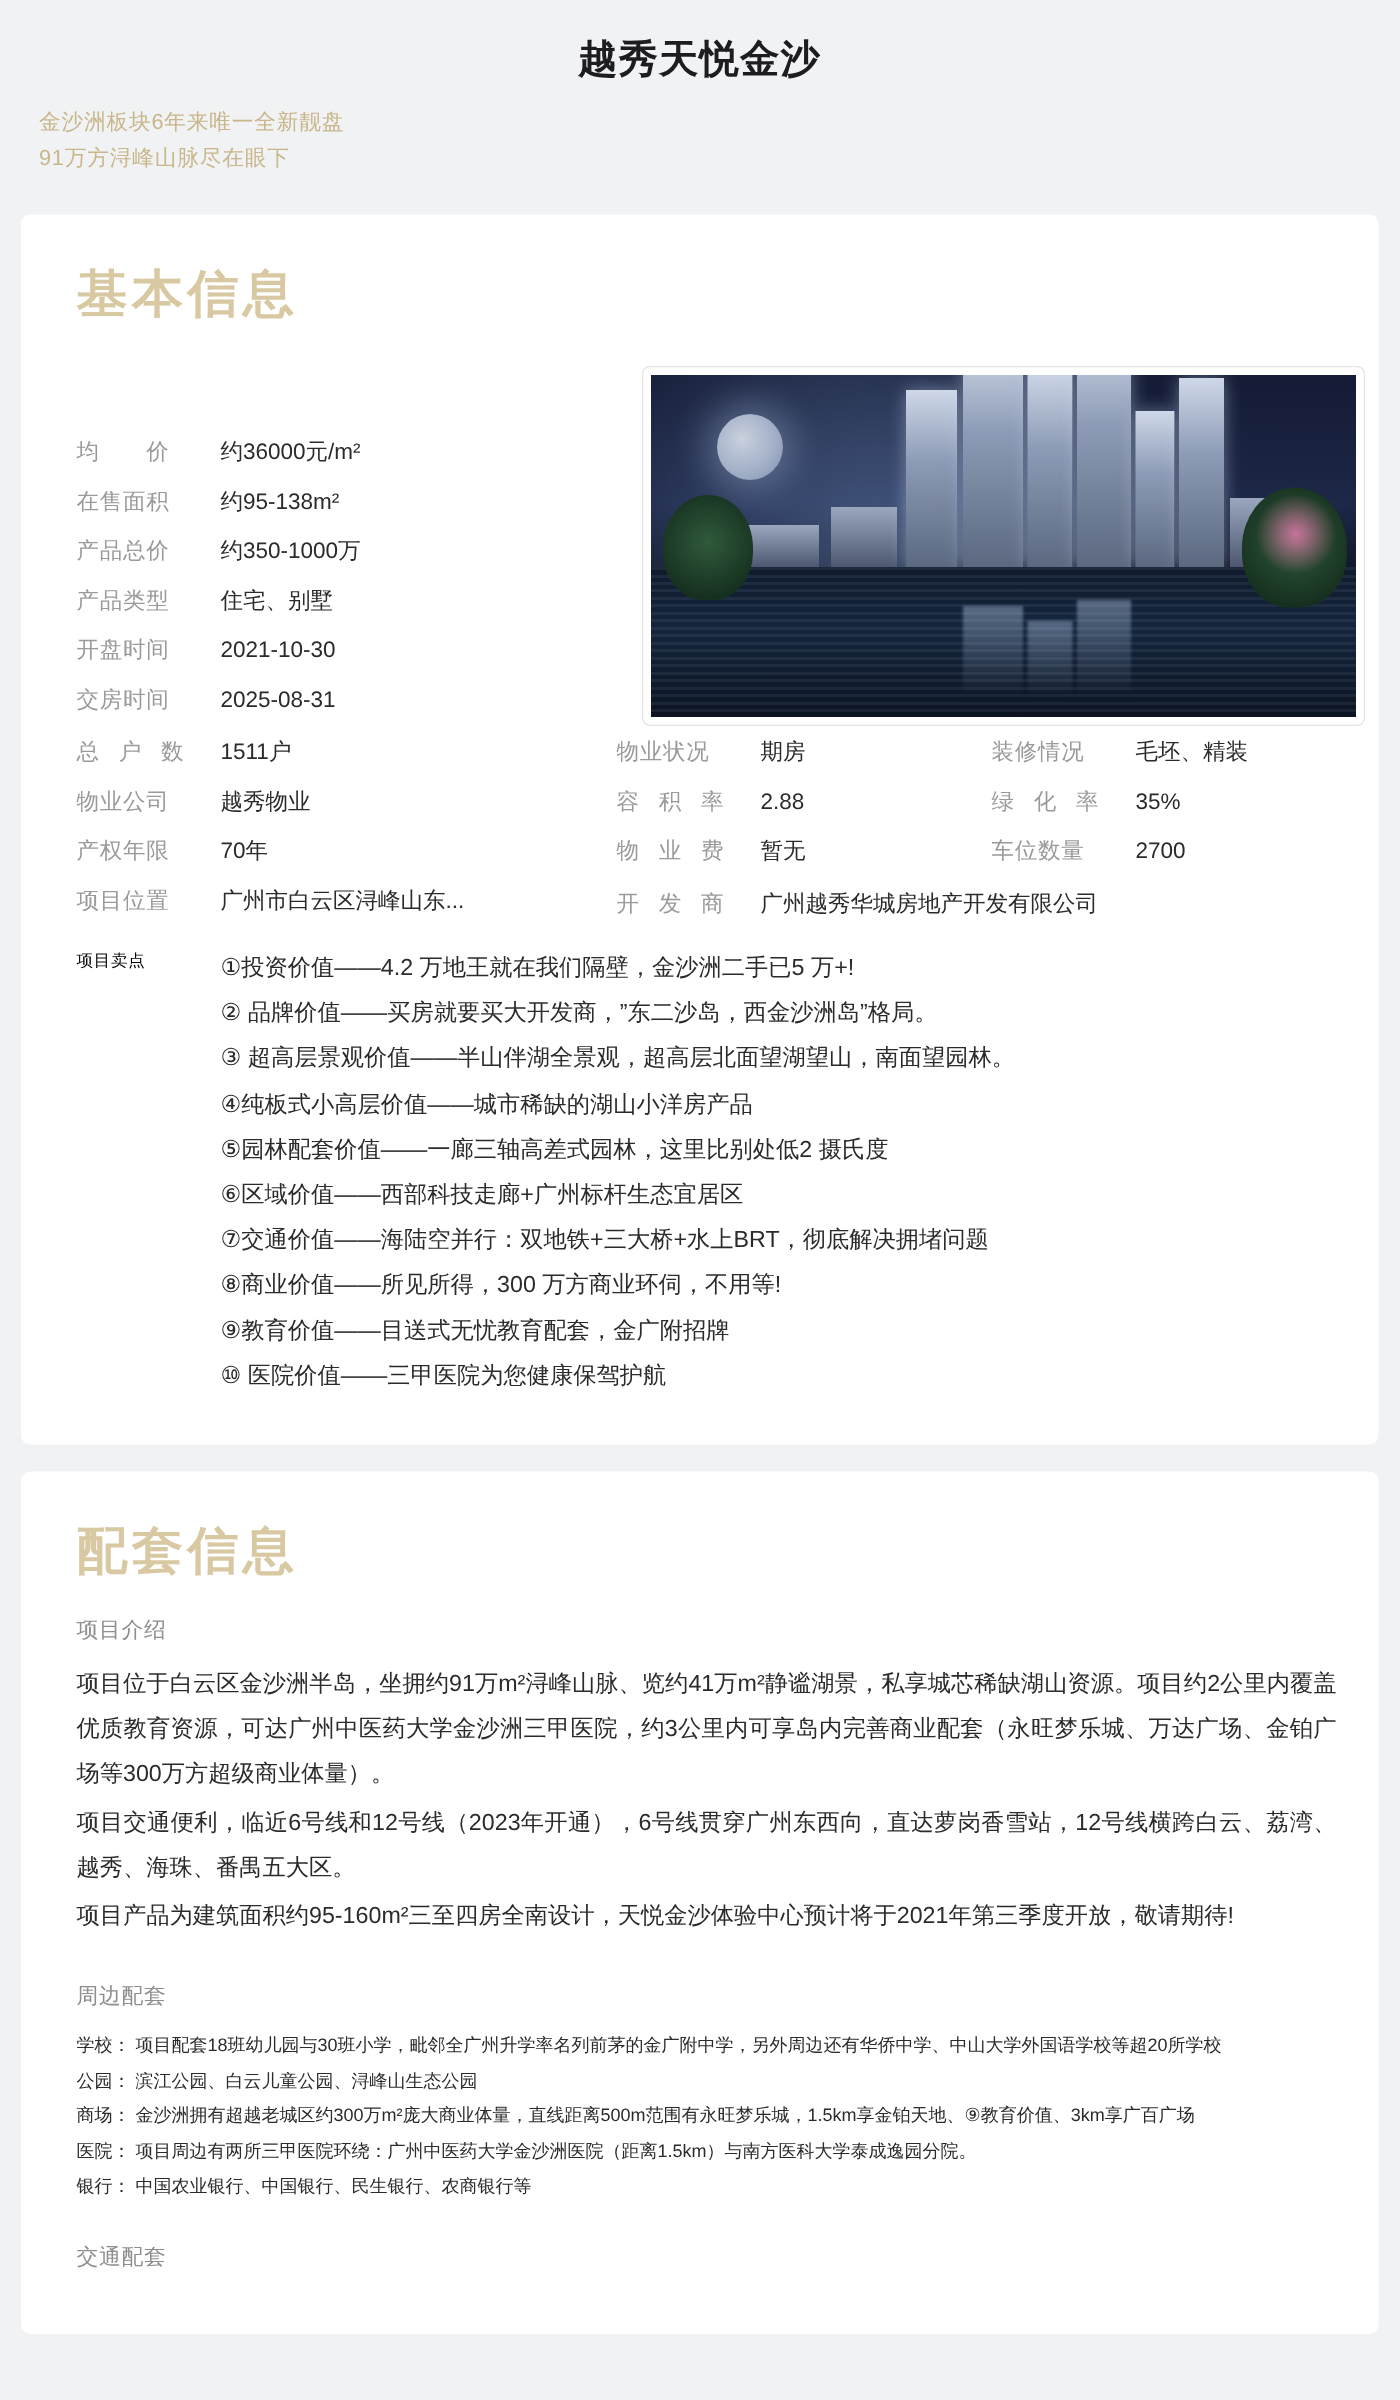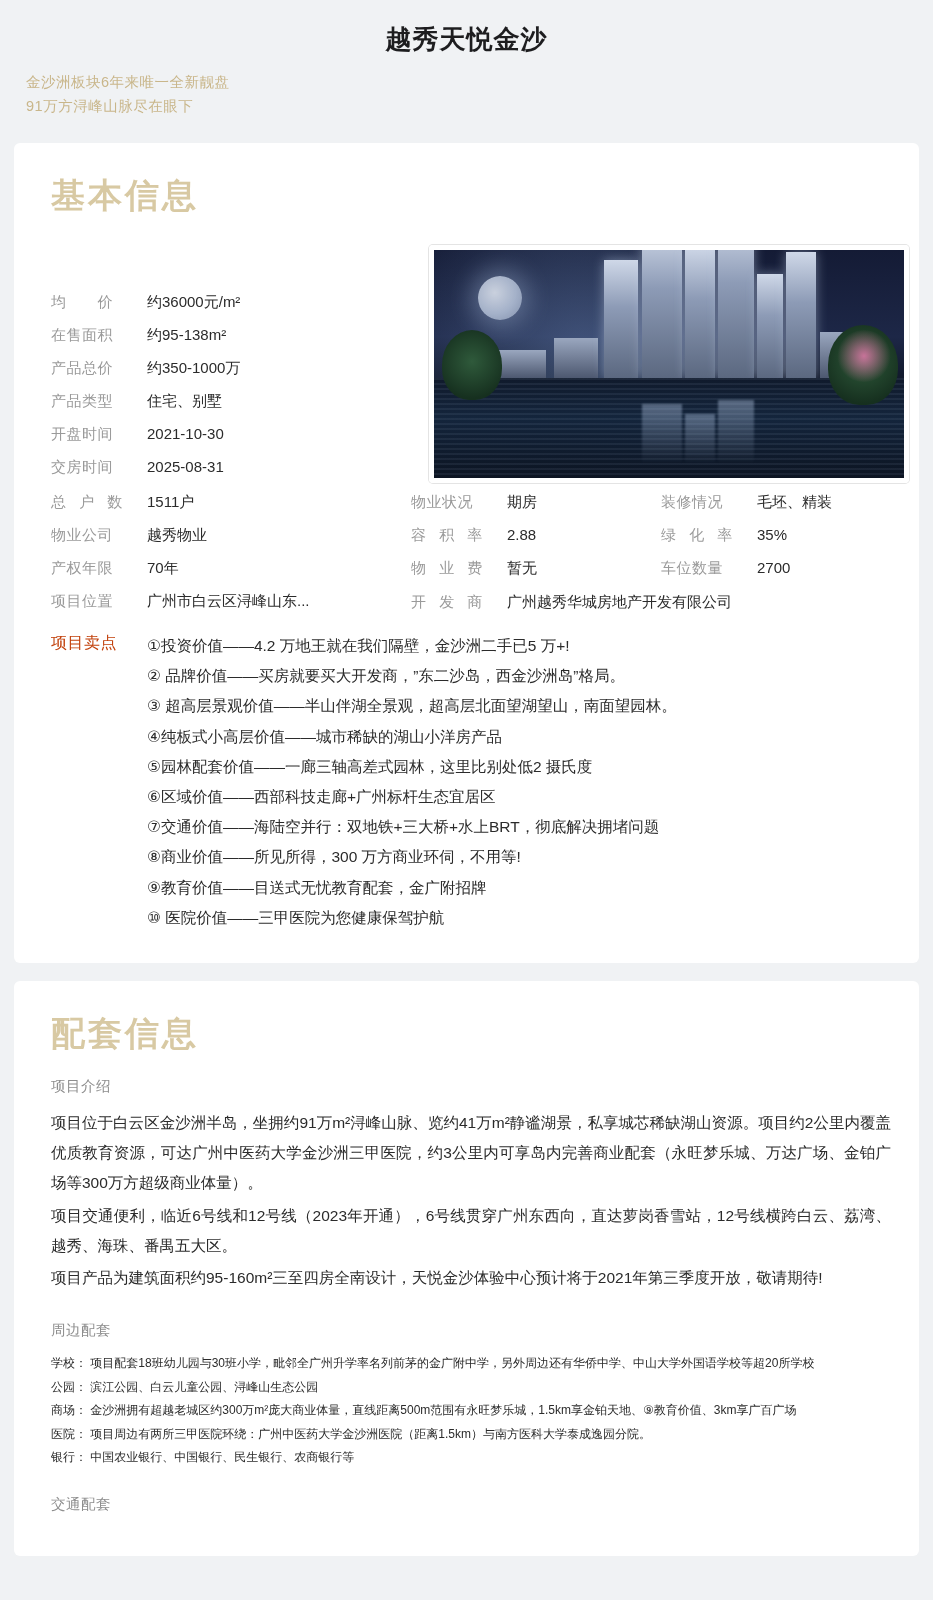--- a/index.html
+++ b/index.html
@@ -162,24 +162,24 @@
     font-size: 15px;
     padding: 9px 0;
     align-items: flex-start;
   }
   
   .points-row {
     display: flex;
     margin-top: 10px;
   }
   .points-label {
-    color: #c2410c;
+    color: #000000;
     width: 96px;
     flex: 0 0 96px;
-    font-size: 16px;
+    font-size: 11px;
     padding-top: 2px;
     letter-spacing: 0.5px;
   }
   .points-list {
     flex: 1;
     font-size: 15.5px;
     line-height: 1.95;
     color: #2b2b2b;
   }
   

